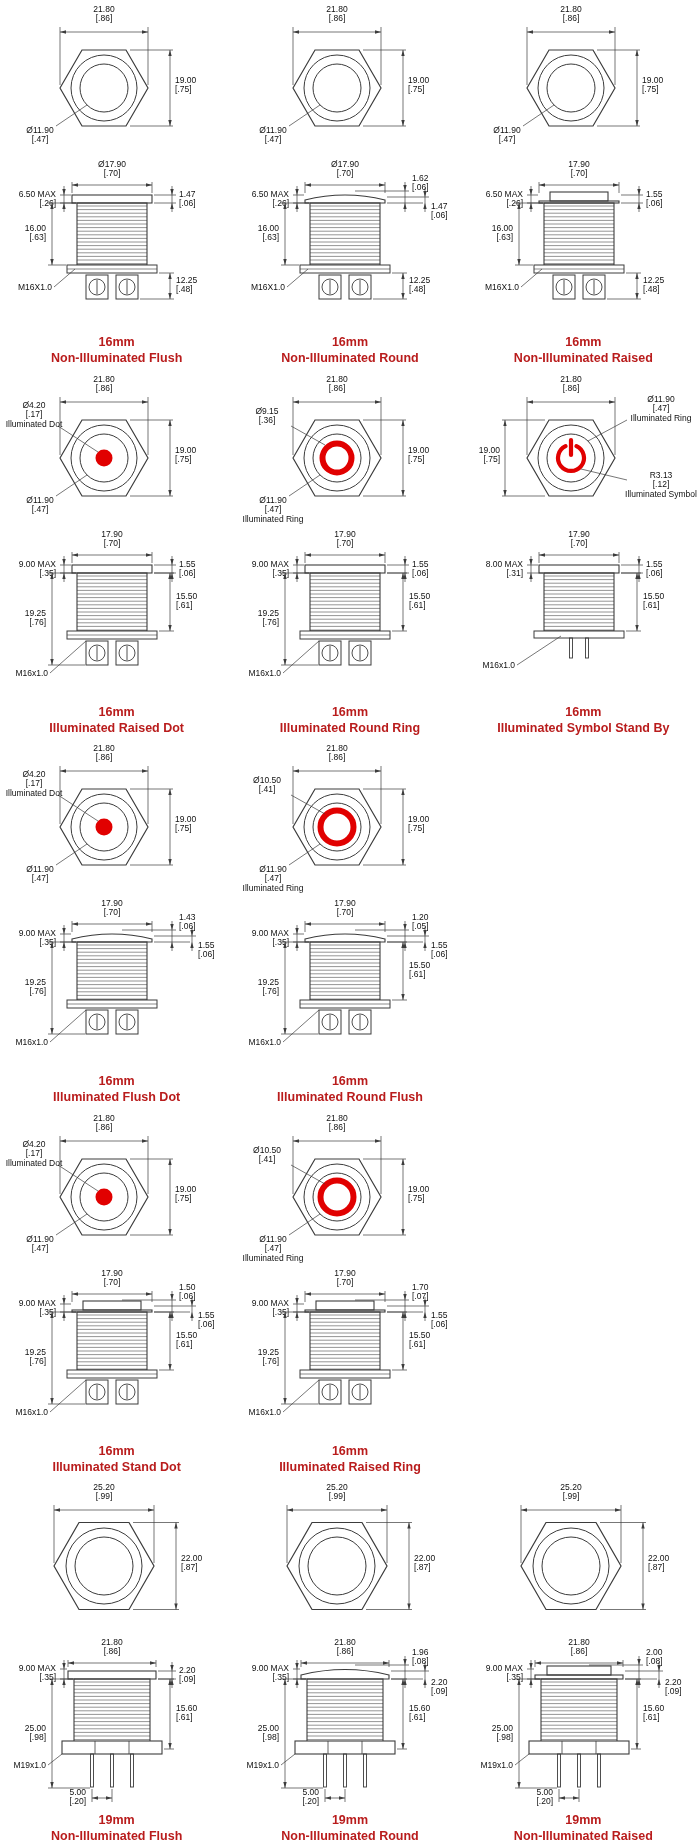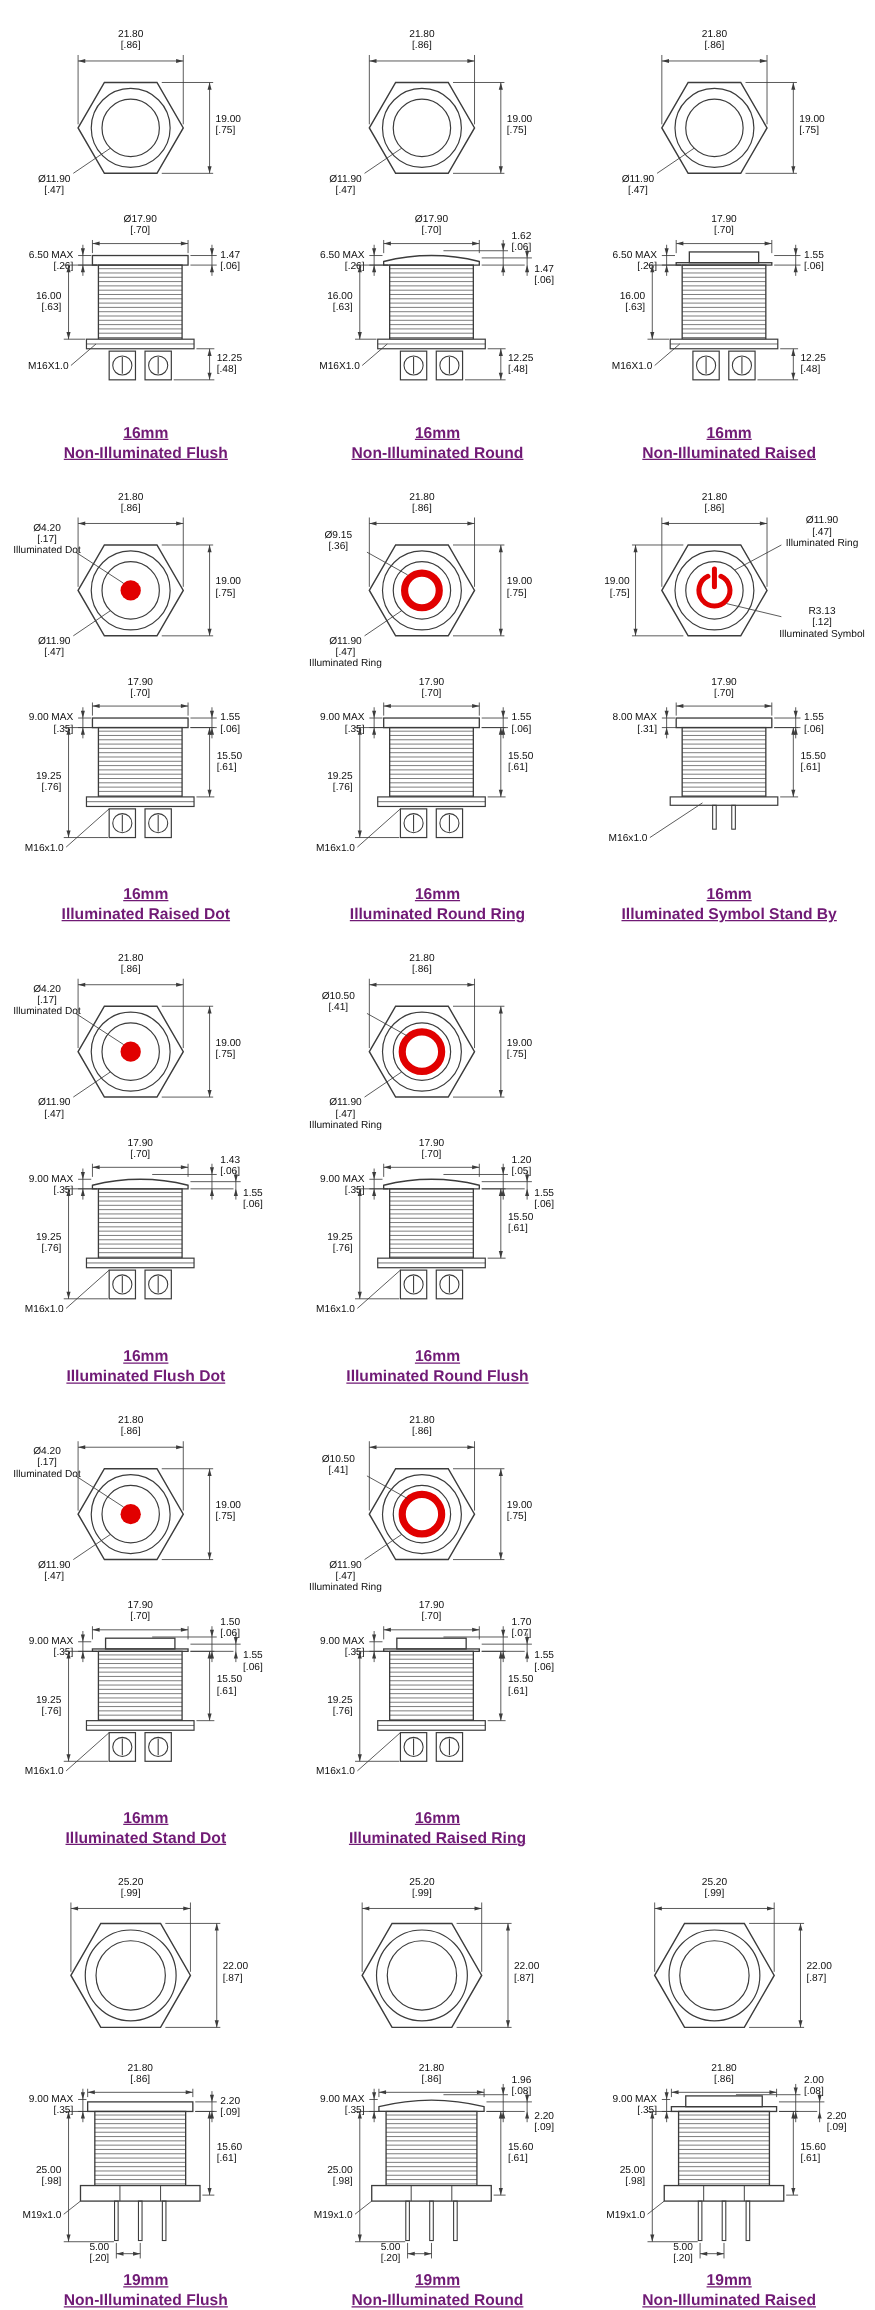--- a/index.html
+++ b/index.html
@@ -1,20 +1,20 @@
 <!DOCTYPE html>
 <html><head>
 <meta charset="utf-8">
 <style>
   html,body{margin:0;padding:0;background:#ffffff;}
   #sheet{width:700px;height:1848px;background:#ffffff;font-family:"Liberation Sans",sans-serif;overflow:hidden;}
   .group{display:flex;height:369.6px;}
-  .cell{width:233.33px;display:flex;flex-direction:column;align-items:center;padding-top:4px;box-sizing:border-box;margin-top:18px;}
+  .cell{width:233.33px;display:flex;flex-direction:column;align-items:center;padding-top:4px;box-sizing:border-box;}
   .cell svg{display:block;}
-  .caption{text-align:center;font-weight:bold;font-size:12.5px;line-height:16px;color:#701a75;margin-top:1px;text-decoration:underline;}
+  .caption{text-align:center;font-weight:bold;font-size:12.5px;line-height:16px;color:#b91c1c;margin-top:1px;}
   svg text{font-family:"Liberation Sans",sans-serif;}
 </style>
 </head>
 <body>
 
 <div id="sheet">
     <div class="group">
       <div class="cell">
         <svg viewBox="0 0 233 155" width="233" height="155">
           <polygon points="60,84 82,46 126,46 148,84 126,122 82,122" fill="none" stroke="#3c3c3c" stroke-width="1.2"></polygon>

